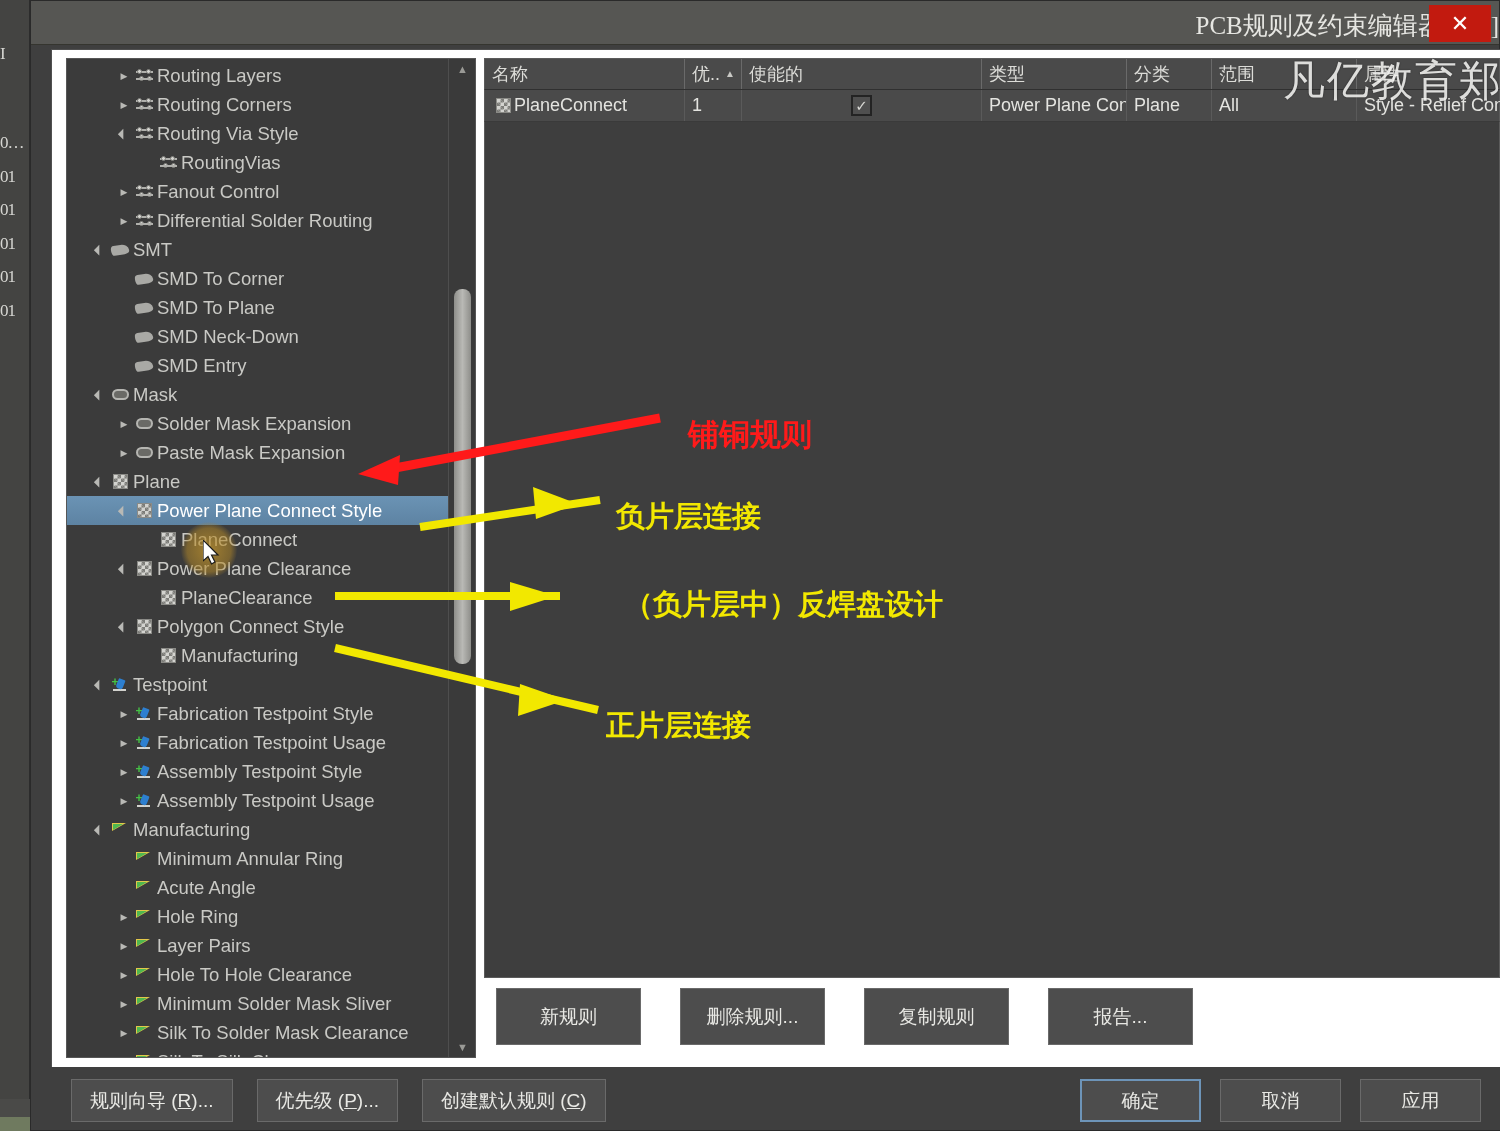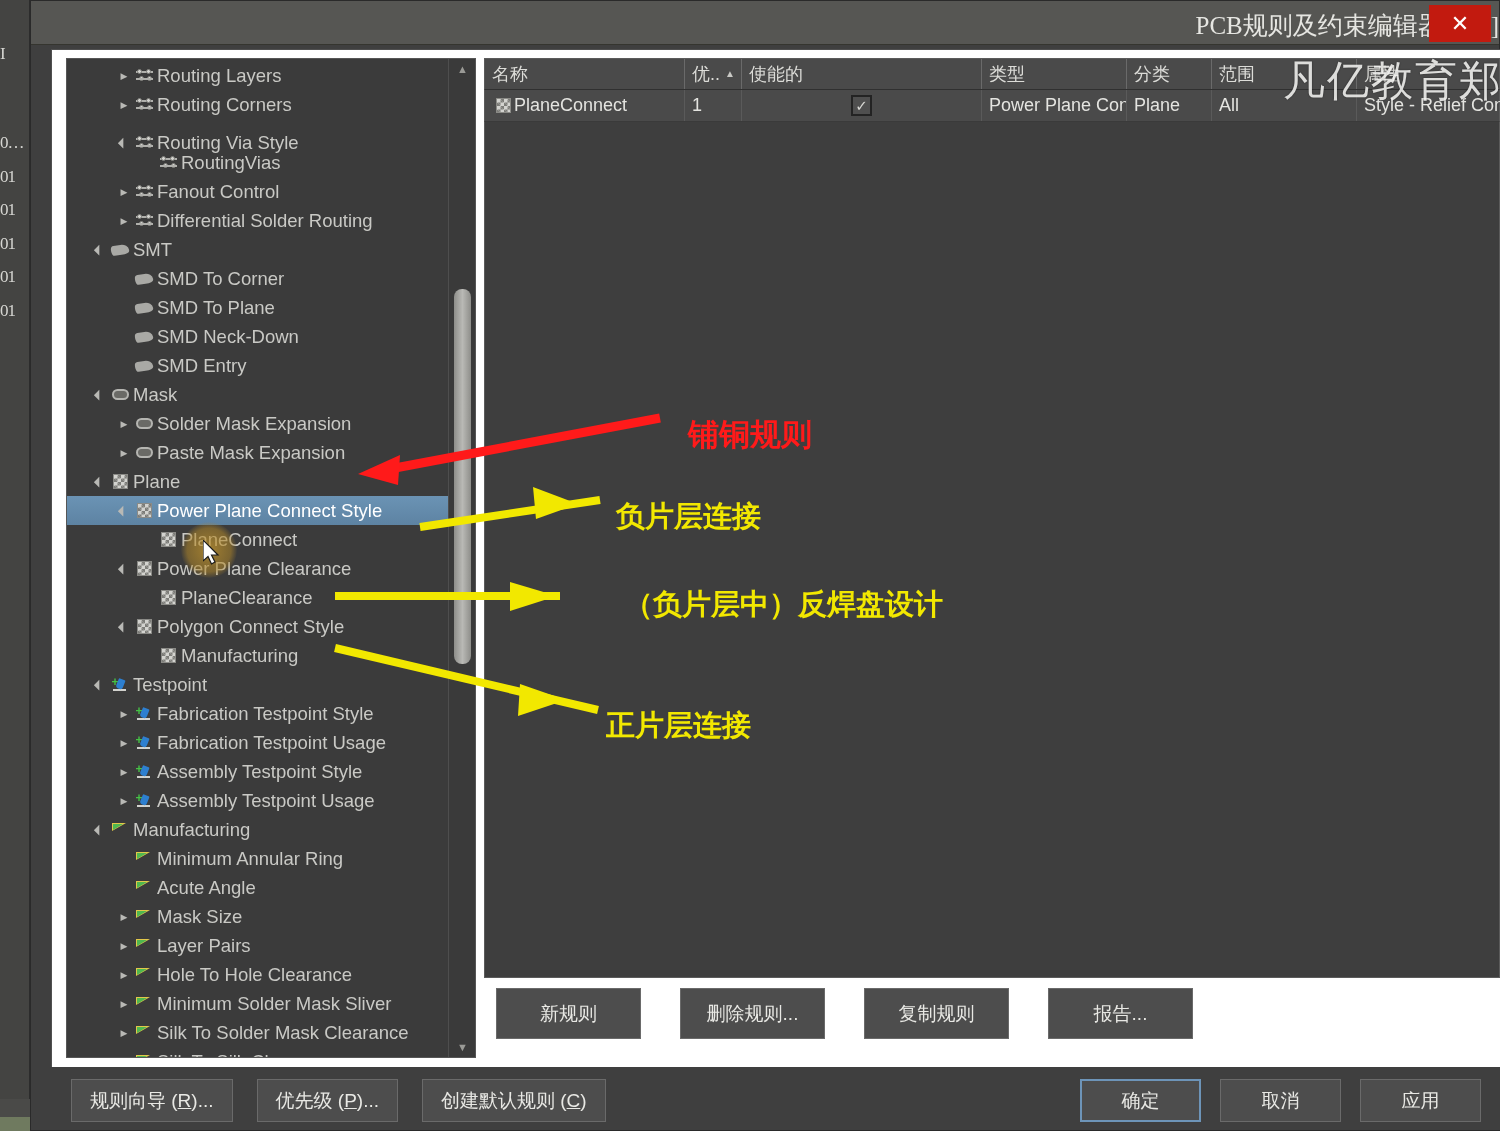--- a/index.html
+++ b/index.html
@@ -120,21 +120,21 @@
   .cb { width:21px; height:21px; background:#4f4f4f; border:2px solid #232323;
         display:flex; align-items:center; justify-content:center; color:#d8d8d4; font-size:15px; cursor:pointer; }
   .rules-body { position:absolute; left:0; right:0; top:64px; bottom:0; background:#3e3e3e;
                 border:1px solid #5b5b5b; border-top:none; }
 
   
   .rule-btns { position:absolute; left:444px; top:938px; display:flex; gap:39px; }
   .btn {
     background:#4d4d4d; border:1px solid #6a6a6a; color:#e8e8e4;
     font-size:19px; display:flex; align-items:center; justify-content:center;
-    height:51px; cursor:pointer; font-family:"Liberation Sans", sans-serif;
+    height:57px; cursor:pointer; font-family:"Liberation Sans", sans-serif;
   }
   .rule-btns .btn { width:145px; }
 
   
   .bottombar { position:absolute; left:0; bottom:0; width:1470px; height:63px; background:#3f3f3f; }
   .bb-left { position:absolute; left:5px; top:12px; display:flex; gap:24px;margin-left:35px; }
   .bb-right { position:absolute; right:20px; top:12px; display:flex; gap:19px; }
   .bb-left .btn { height:43px; padding:0 18px; }
   .bb-right .btn { width:121px; height:43px; }
   .btn.default { border:2px solid #6d94b8; }
@@ -205,21 +205,21 @@
               <span class="ticon">
                 <span class="ic-route">
                   <i class="a"></i>
                   <i class="b"></i>
                   <i class="c"></i>
                   <i class="d"></i>
                 </span>
               </span>
               <span class="tlabel">Routing Corners</span>
             </div>
-            <div class="tree-row" style="top: 60px; padding-left: 48px; margin-top: 9px;">
+            <div class="tree-row" style="top: 60px; padding-left: 48px;">
               <span class="twist open"></span>
               <span class="ticon">
                 <span class="ic-route">
                   <i class="a"></i>
                   <i class="b"></i>
                   <i class="c"></i>
                   <i class="d"></i>
                 </span>
               </span>
               <span class="tlabel">Routing Via Style</span>
@@ -429,21 +429,21 @@
               <span class="ticon">
                 <span class="ic-man"></span>
               </span>
               <span class="tlabel">Acute Angle</span>
             </div>
             <div class="tree-row" style="top: 843px; padding-left: 48px;">
               <span class="twist closed"></span>
               <span class="ticon">
                 <span class="ic-man"></span>
               </span>
-              <span class="tlabel">Mask Size</span>
+              <span class="tlabel">Hole Ring</span>
             </div>
             <div class="tree-row" style="top: 872px; padding-left: 48px;">
               <span class="twist closed"></span>
               <span class="ticon">
                 <span class="ic-man"></span>
               </span>
               <span class="tlabel">Layer Pairs</span>
             </div>
             <div class="tree-row" style="top: 901px; padding-left: 48px;">
               <span class="twist closed"></span>

